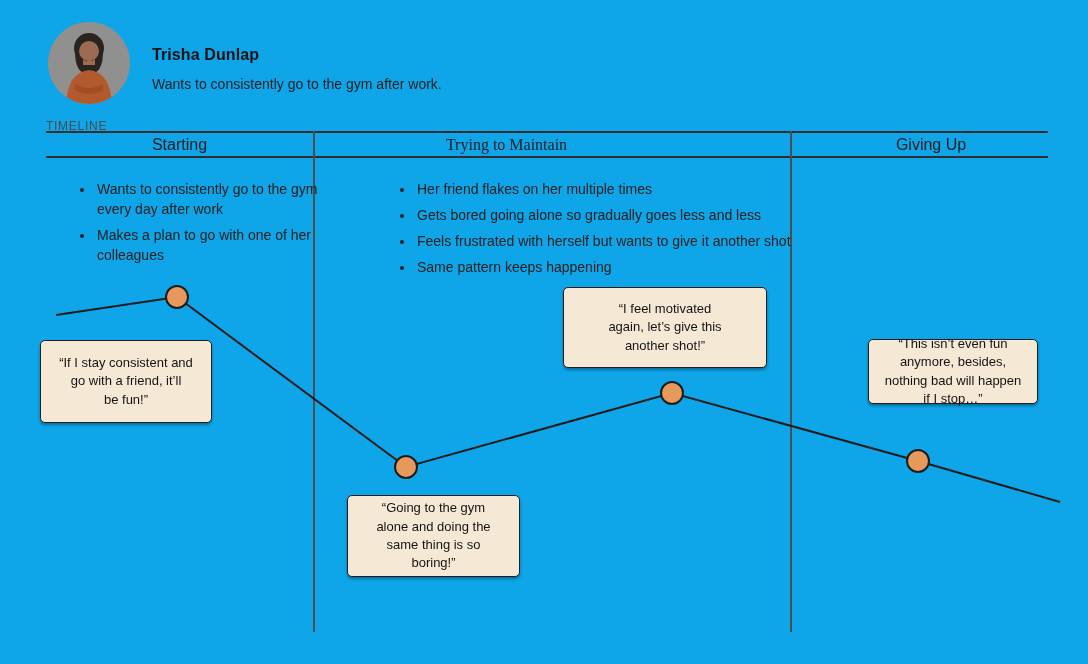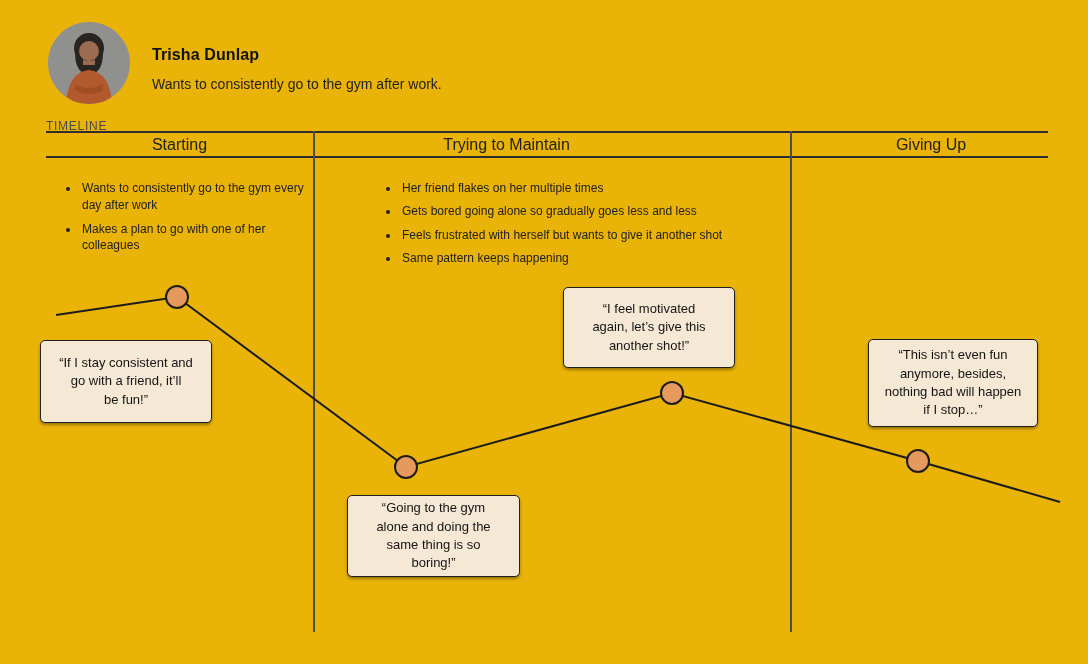--- a/index.html
+++ b/index.html
@@ -1,18 +1,18 @@
 <!DOCTYPE html>
 <html><head>
 <meta charset="utf-8">
 <style>
   * { margin: 0; padding: 0; box-sizing: border-box; }
   html, body { width: 1088px; height: 664px; background: #ffffff; overflow: hidden; }
   body { font-family: "Liberation Sans", "DejaVu Sans", sans-serif; color: #1d1d1f; }
-  .canvas { position: relative; width: 1088px; height: 664px; background: #eab308; }
+  .canvas { position: relative; width: 1088px; height: 664px; background: #0ea5e9; }
 
   
   .avatar {
     position: absolute; left: 48px; top: 22px; width: 82px; height: 82px;
     border-radius: 50%; overflow: hidden; background: #90908e;
   }
   .avatar svg { display: block; width: 100%; height: 100%; }
   .persona-name {
     position: absolute; left: 152px; top: 46px;
     font-size: 16px; font-weight: 700; color: #111111; letter-spacing: 0.1px;
@@ -33,49 +33,50 @@
   .vline { position: absolute; top: 131px; width: 1.5px; height: 501px; background: #4d4d4d; }
   .vline-1 { left: 313px; }
   .vline-2 { left: 790px; }
 
   .stage-header {
     position: absolute; top: 133px; height: 23px;
     display: flex; align-items: center; justify-content: center;
     font-size: 16px; color: #1f1f1f;
   }
   .stage-header-1 { left: 46px;  width: 267px; }
-  .stage-header-2 { left: 313px; width: 387px; }
+  .stage-header-2 { left: 313px; width: 387px; font-family: Liberation Serif, serif; }
   .stage-header-3 { left: 790px; width: 258px; padding-left: 24px; }
 
   
   .bullets {
-    position: absolute; list-style: disc; font-size: 12px; line-height: 1.4;
+    position: absolute; list-style: disc; font-size: 14px; line-height: 1.4;
     color: #212121;
+    margin-left: 15px;
   }
   .bullets li { margin-bottom: 7px; padding-left: 2px; }
   .bullets-1 { left: 80px;  top: 180px; width: 225px; }
   .bullets-2 { left: 400px; top: 180px; width: 395px; }
   .bullets-2 li { margin-bottom: 6.5px; }
   .bullets-3 { left: 838px; top: 180px; width: 205px; }
 
   
   .journey-svg { position: absolute; left: 0; top: 0; width: 1088px; height: 664px; pointer-events: none; }
 
   
   .quote {
     position: absolute; background: #f5e8d5; border: 1.5px solid #1f1f1f; border-radius: 5px;
     box-shadow: 0 2px 3px rgba(0,0,0,0.35);
     display: flex; align-items: center; justify-content: center;
     text-align: center; font-size: 13px; line-height: 1.42; color: #141414;
     white-space: pre-line; padding: 6px 8px;
   }
   .quote-1 { left: 40px;  top: 340px; width: 172px; height: 83px; }
   .quote-2 { left: 347px; top: 495px; width: 173px; height: 82px; }
-  .quote-3 { left: 563px; top: 287px; width: 172px; height: 81px; }
-  .quote-4 { left: 868px; top: 339px; width: 170px; height: 88px; }
+  .quote-3 { left: 563px; top: 287px; width: 204px; height: 81px; }
+  .quote-4 { left: 868px; top: 339px; width: 170px; height: 65px; }
 </style>
 </head>
 <body>
 
 <div class="canvas">
 
   <div class="avatar">
     <svg viewBox="0 0 82 82">
       <circle cx="41" cy="41" r="41" fill="#90908e"></circle>
       <circle cx="41" cy="26" r="15" fill="#2a2420"></circle>

